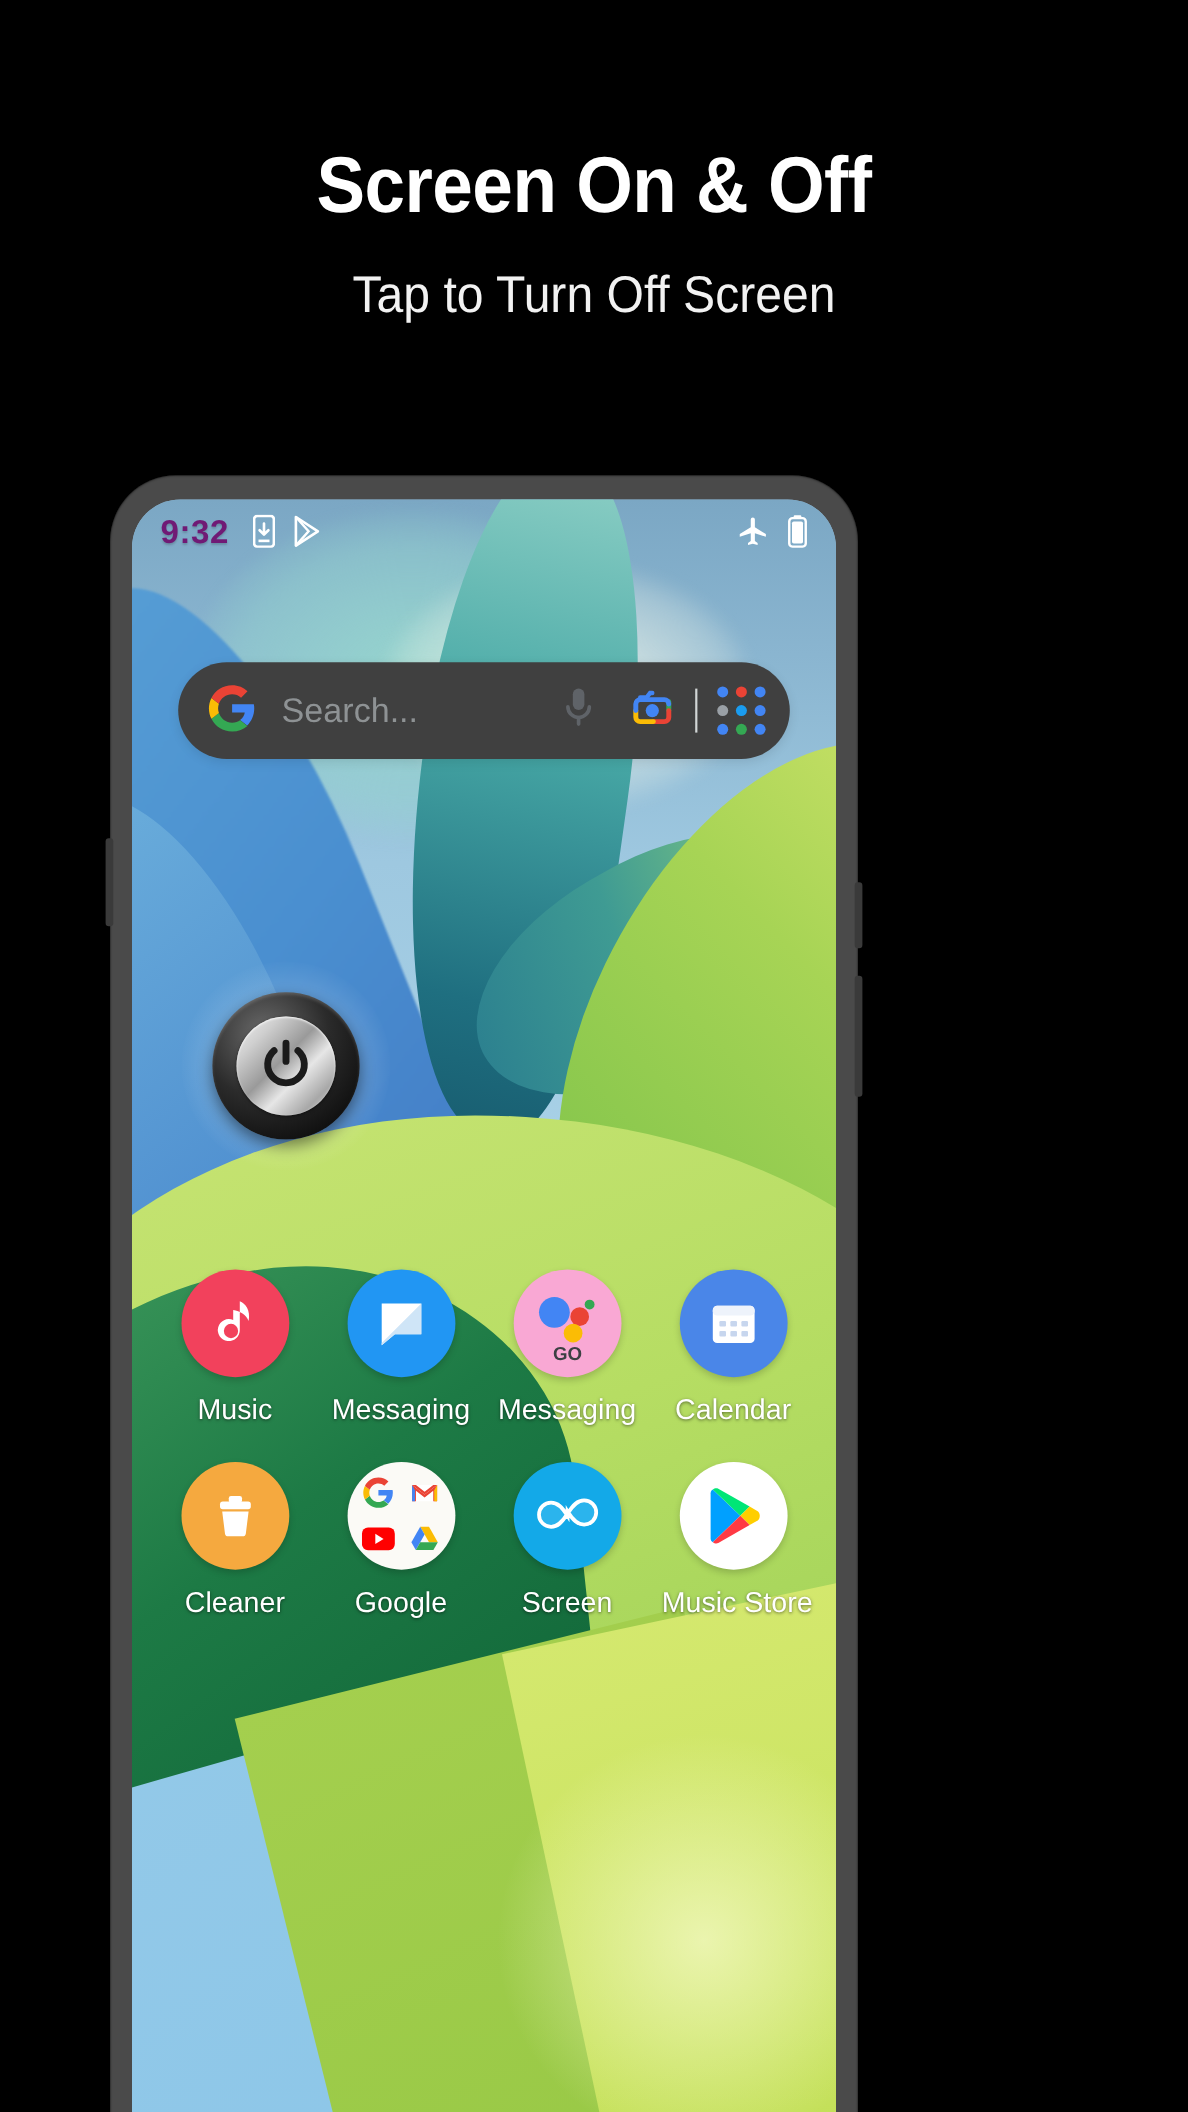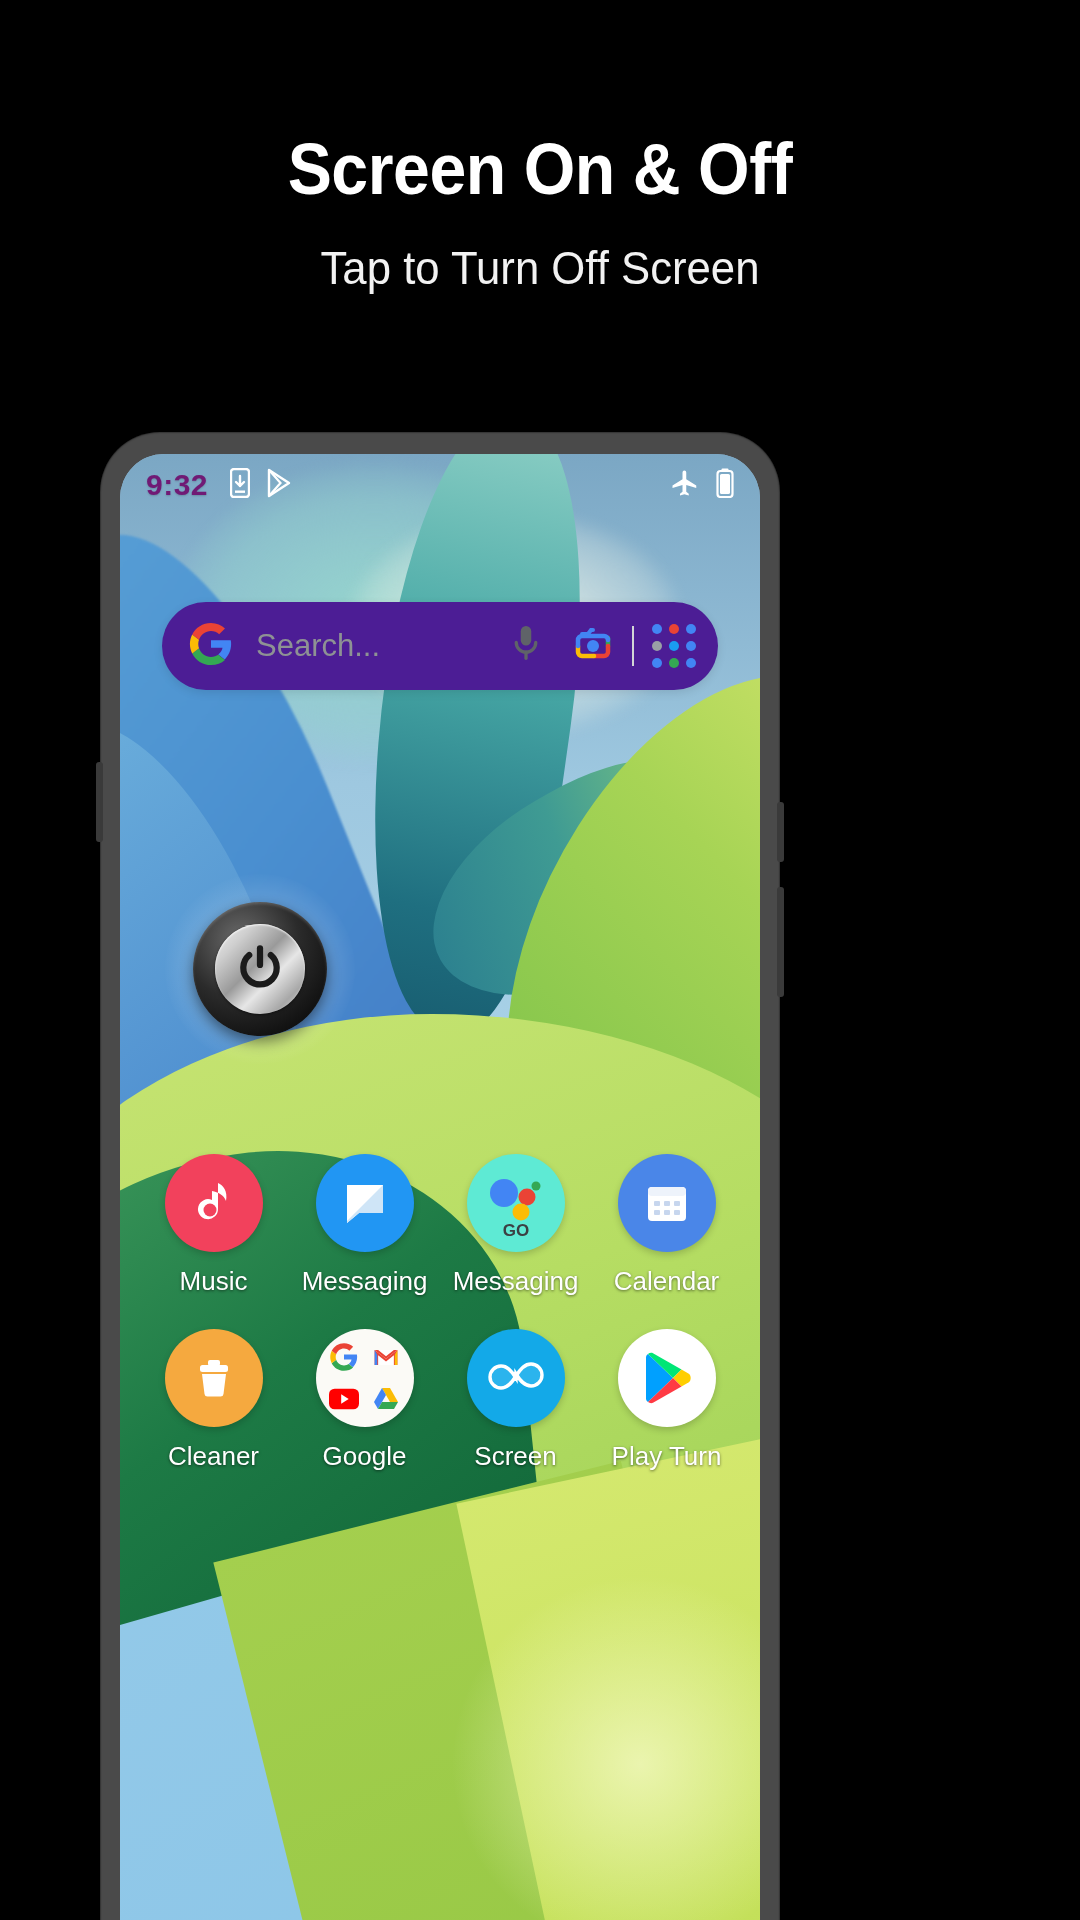--- a/index.html
+++ b/index.html
@@ -149,21 +149,21 @@
   }
   .sb-time { font-size:30px; font-weight:bold; letter-spacing:.5px;
              text-shadow:0 1px 2px rgba(0,0,0,.18); }
   .sb-left-icons { display:flex; align-items:center; gap:16px; margin-left:22px; }
   .sb-right { margin-left:auto; display:flex; align-items:center; gap:16px; }
 
   
   .searchbar {
     position:absolute; left:42px; top:148px;
     width:556px; height:88px;
-    background:#4c1d95; border-radius:44px;
+    background:#404040; border-radius:44px;
     display:flex; align-items:center;
     padding:0 22px 0 26px;
     box-shadow:0 3px 10px rgba(0,0,0,.10);
     z-index:6;
   }
   .s-placeholder {
     flex:1; margin-left:22px;
     color:#8e9294; font-size:31px; font-weight:300;
   }
   .s-divider { width:2px; height:40px; background:#d2d6d6; margin:0 18px; }
@@ -205,21 +205,21 @@
     box-shadow:0 3px 7px rgba(0,0,0,.18);
   }
   .app-label {
     color:#fff; font-size:26px; font-weight:400;
     text-shadow:0 1px 3px rgba(0,0,0,.55);
     white-space:nowrap;
   }
 
   .ic-messaging { background:#2196f3; }
   .ic-music { background:#f2415c; }
-  .ic-assistant { background:#5eead4; }
+  .ic-assistant { background:#f9a8d4; }
   .ic-calendar { background:#4a86e8; }
   .ic-google { background:#fbfaf6; }
   .ic-cleaner { background:#f5a93f; }
   .ic-shareme { background:#13a9e8; }
   .ic-play { background:#ffffff; }
 
   .folder-grid {
     display:grid; grid-template-columns:repeat(2,30px);
     grid-template-rows:repeat(2,30px);
     gap:12px; align-items:center; justify-items:center;
@@ -465,20 +465,20 @@
 
           <div class="app">
             <div class="app-icon ic-play">
               <svg width="50" height="54" viewBox="0 0 50 54">
                 <path d="M6 3 L31 27 L6 51 C4.7 50.3 4 49 4 47.3V6.7C4 5 4.7 3.7 6 3z" fill="#00A0FF"></path>
                 <path d="M6 3 L31 27 L39.5 18.6 L11 2.3 C9.3 1.4 7.4 2 6 3z" fill="#00E676"></path>
                 <path d="M39.5 18.6 L31 27 L39.5 35.4 L46.8 31.2 C49.3 29.7 49.3 24.3 46.8 22.8z" fill="#FFCE00"></path>
                 <path d="M6 51 C7.4 52 9.3 52.6 11 51.7 L39.5 35.4 L31 27z" fill="#FF3A44"></path>
               </svg>
             </div>
-            <div class="app-label">Play Turn</div>
+            <div class="app-label">Music Store</div>
           </div>
         </div>
       </div>
 
     </div>
   </div>
 </div>
 
 </body></html>

